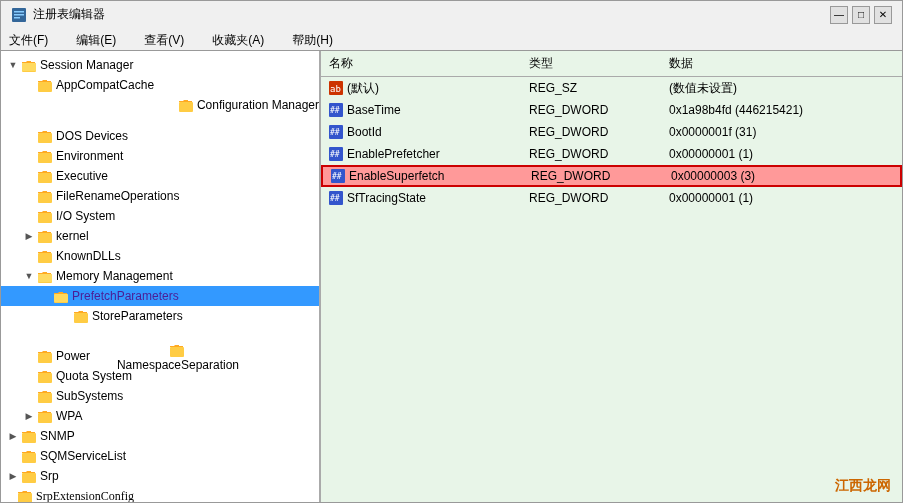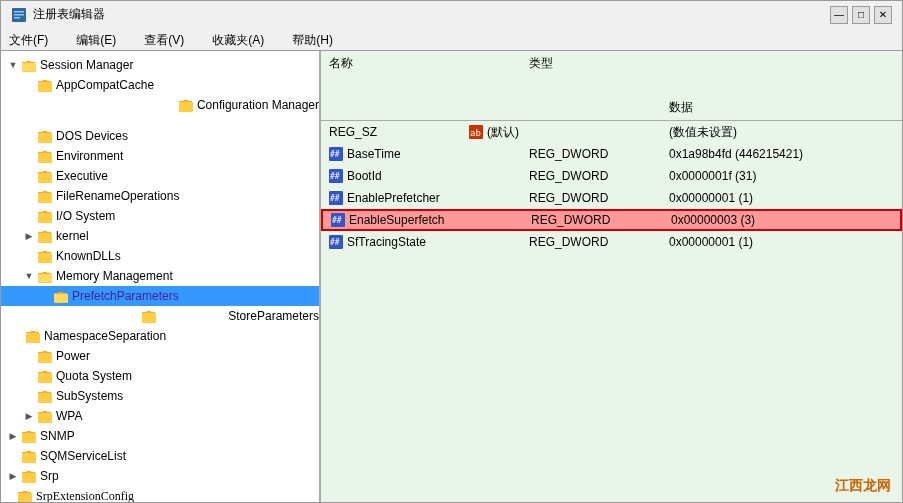--- a/index.html
+++ b/index.html
@@ -123,21 +123,21 @@
 
     
     .table-header {
       display: flex;
       background: #e8f5e8;
       border-bottom: 1px solid #aaa;
       padding: 2px 0;
     }
     .col-name { width: 200px; padding: 2px 8px; font-weight: normal; }
     .col-type { width: 140px; padding: 2px 8px; }
-    .col-data { flex: 1; padding: 2px 8px; margin-top: 44px; }
+    .col-data { flex: 1; padding: 2px 8px; }
 
     
     .table-row {
       display: flex;
       align-items: center;
       height: 22px;
       border-bottom: none;
       cursor: pointer;
     }
     .table-row.selected-row {
@@ -317,29 +317,29 @@
       </div>
       <div class="tree-item selected" style="padding-left: 36px;">
         <span class="expand-icon"></span>
         <svg width="16" height="16" viewBox="0 0 16 16" style="margin-right: 3px; flex-shrink: 0;">
       <rect x="1" y="6" width="14" height="9" rx="1" fill="#ffcc44"></rect>
       <path d="M1 6 L1 5 L5 5 L6 4 L10 4 L10 5 L14 5 L14 6 Z" fill="#ffaa22"></path>
       <rect x="1" y="6" width="14" height="8" rx="1" fill="#ffdd66" opacity="0.8"></rect>
     </svg>
         <span>PrefetchParameters</span>
       </div>
-      <div class="tree-item" style="padding-left: 56px; justify-content: space-between;">
+      <div class="tree-item" style="padding-left: 56px;">
         <span class="expand-icon"></span>
         <svg width="16" height="16" viewBox="0 0 16 16" style="margin-right: 3px; flex-shrink: 0;">
       <rect x="1" y="5" width="14" height="10" rx="1" fill="#ffcc44"></rect>
       <path d="M1 5 L1 4 L5 4 L6 3 L10 3 L10 4 L14 4 L14 5 Z" fill="#ffaa22"></path>
     </svg>
         <span>StoreParameters</span>
       </div>
-      <div class="tree-item" style="padding-left: 8px;">
+      <div class="tree-item" style="padding-left: 36px; flex-direction: column;">
         <span class="expand-icon"></span>
         <svg width="16" height="16" viewBox="0 0 16 16" style="margin-right: 3px; flex-shrink: 0;">
       <rect x="1" y="5" width="14" height="10" rx="1" fill="#ffcc44"></rect>
       <path d="M1 5 L1 4 L5 4 L6 3 L10 3 L10 4 L14 4 L14 5 Z" fill="#ffaa22"></path>
     </svg>
         <span>NamespaceSeparation</span>
       </div>
       <div class="tree-item" style="padding-left: 20px;">
         <span class="expand-icon"></span>
         <svg width="16" height="16" viewBox="0 0 16 16" style="margin-right: 3px; flex-shrink: 0;">
@@ -417,30 +417,30 @@
   <div class="right-pane">
 
     <div class="table-header">
       <div class="col-name">名称</div>
       <div class="col-type">类型</div>
       <div class="col-data">数据</div>
     </div>
 
     <div id="table-body">
         <div class="table-row">
-          <div class="cell type-cell">REG_SZ</div>
           <div class="cell name-cell">
             <span class="reg-icon">
               <svg width="14" height="14" viewBox="0 0 14 14">
                 <rect x="0" y="0" width="14" height="14" rx="1" fill="#cc3300"></rect>
                 <text x="1" y="11" font-size="9" fill="#fff" font-family="monospace">ab</text>
               </svg>
             </span>
             <span>(默认)</span>
           </div>
+          <div class="cell type-cell">REG_SZ</div>
           <div class="cell data-cell">(数值未设置)</div>
         </div>
         <div class="table-row">
           <div class="cell name-cell">
             <span class="reg-icon">
               <svg width="14" height="14" viewBox="0 0 14 14">
                 <rect x="0" y="0" width="14" height="14" rx="1" fill="#3355cc"></rect>
                 <text x="1" y="10" font-size="8" fill="#fff" font-family="monospace">##</text>
               </svg>
             </span>

